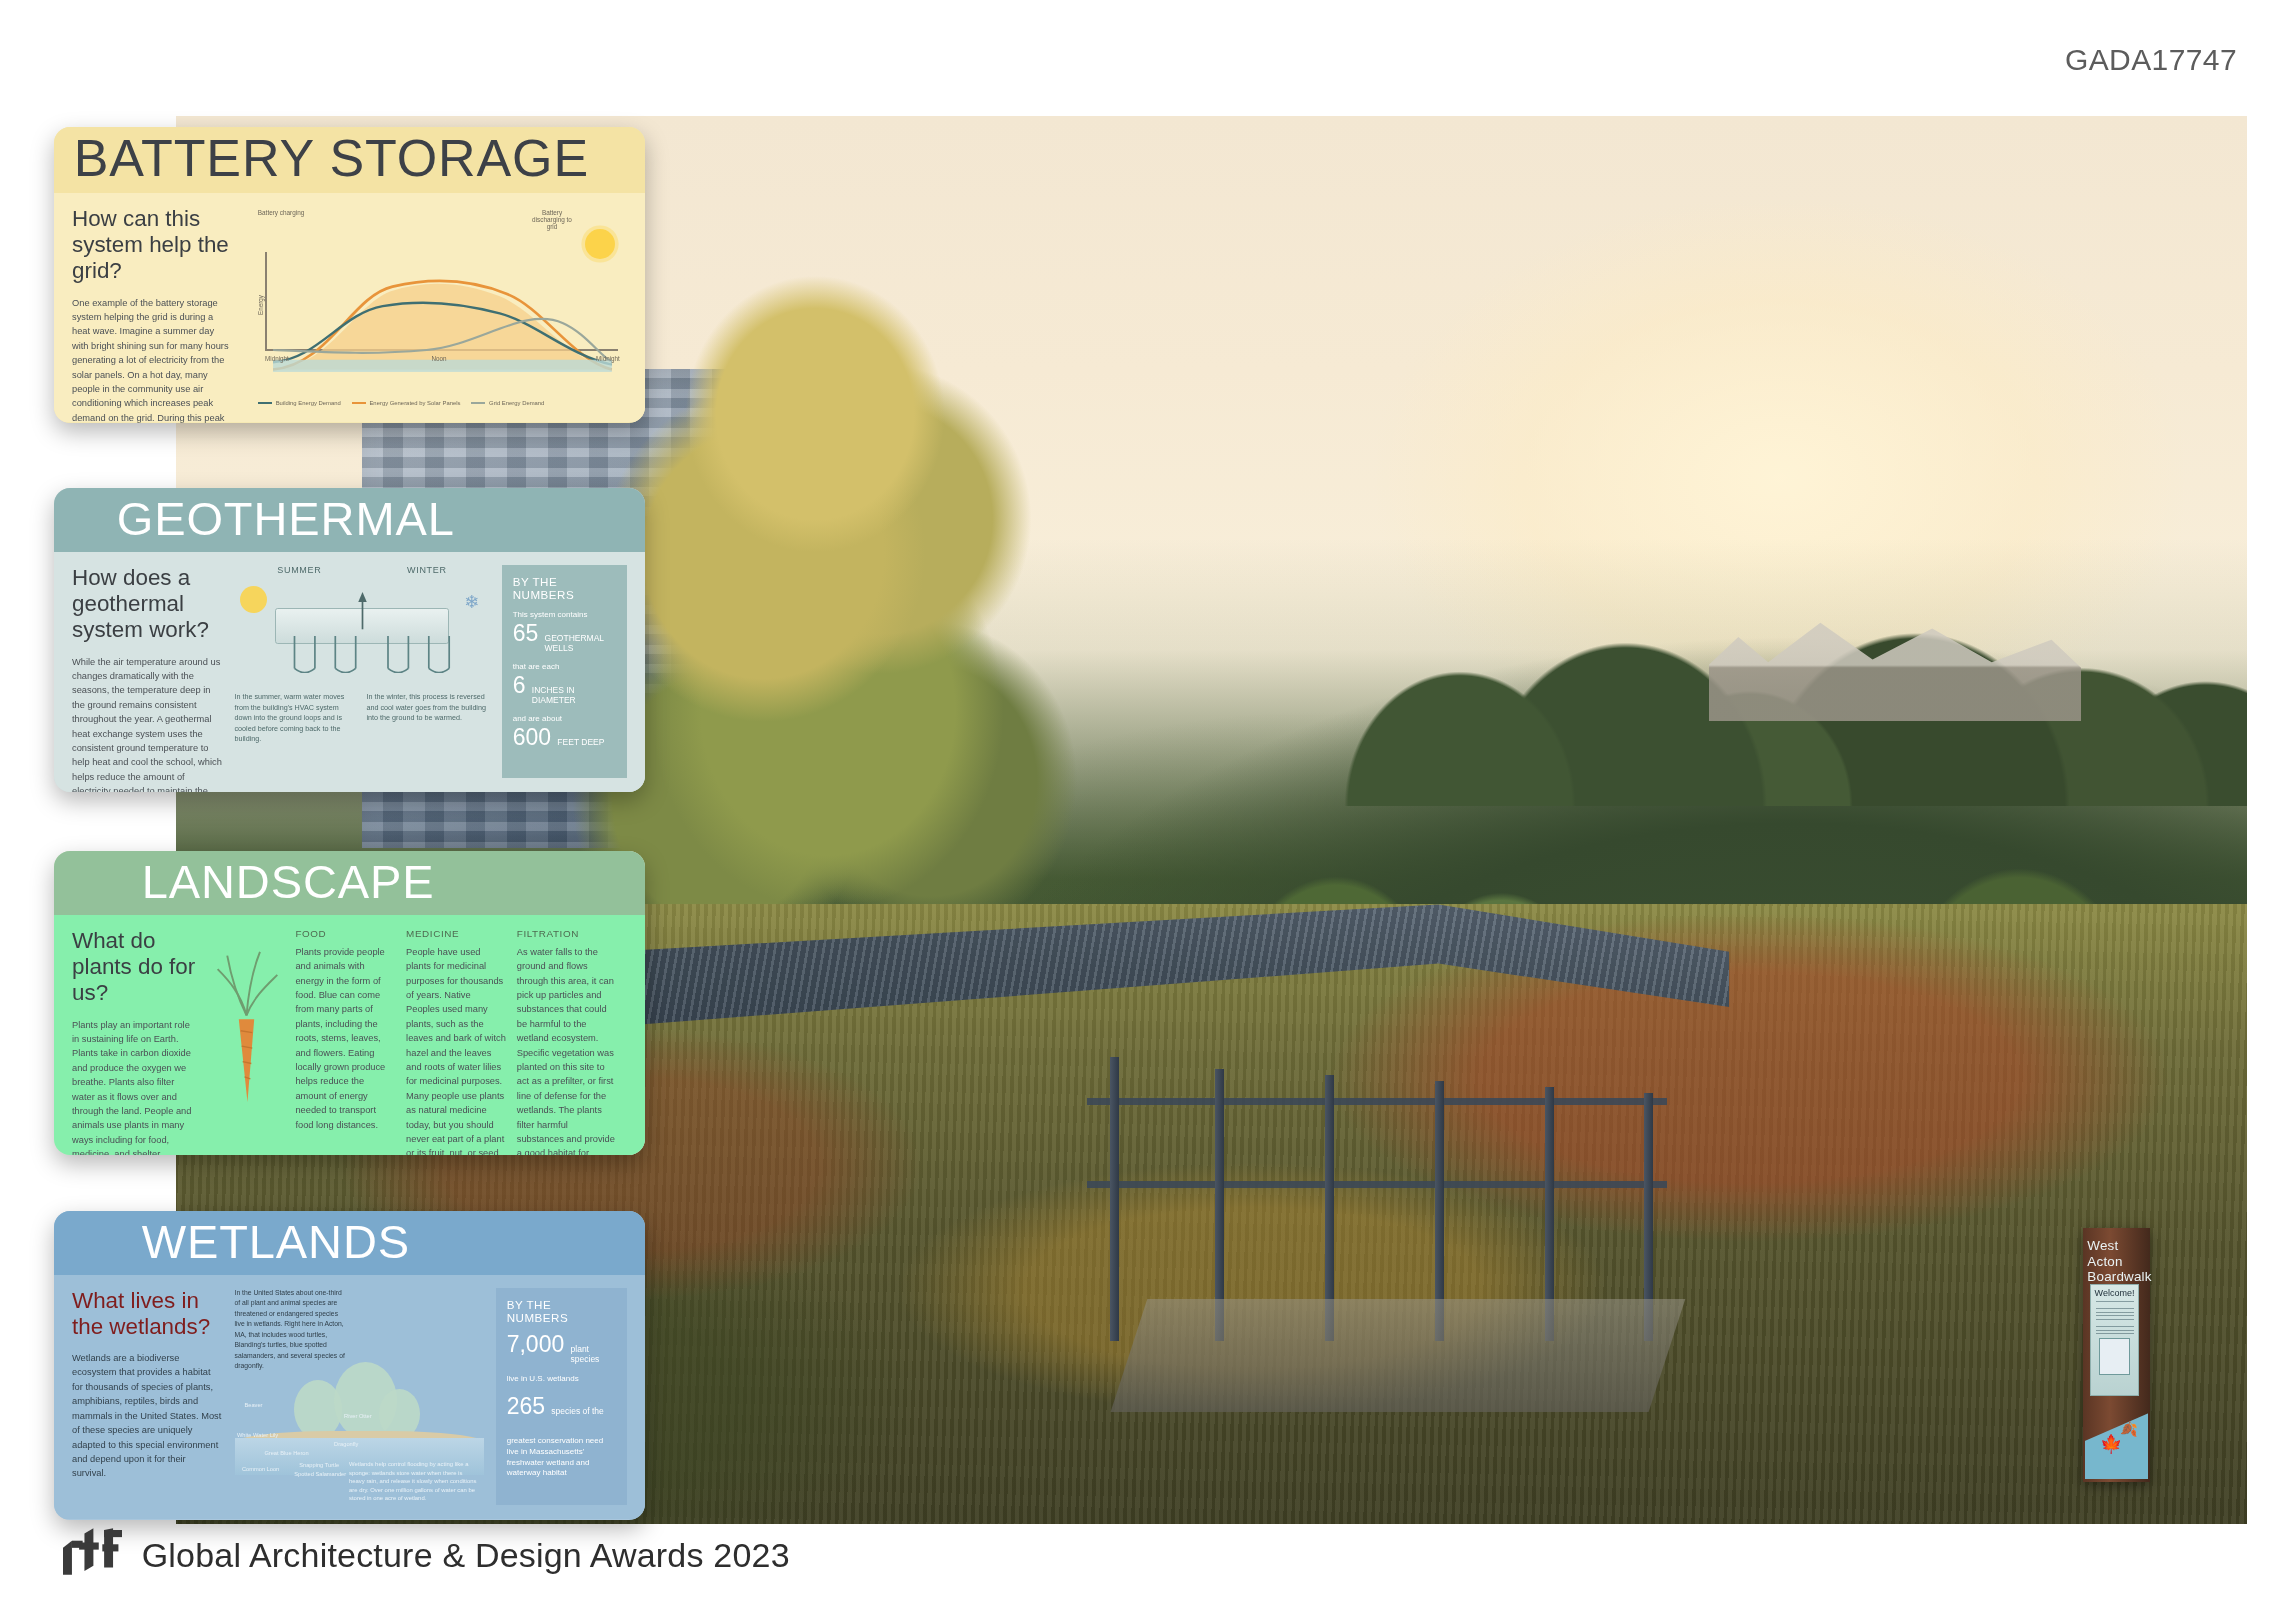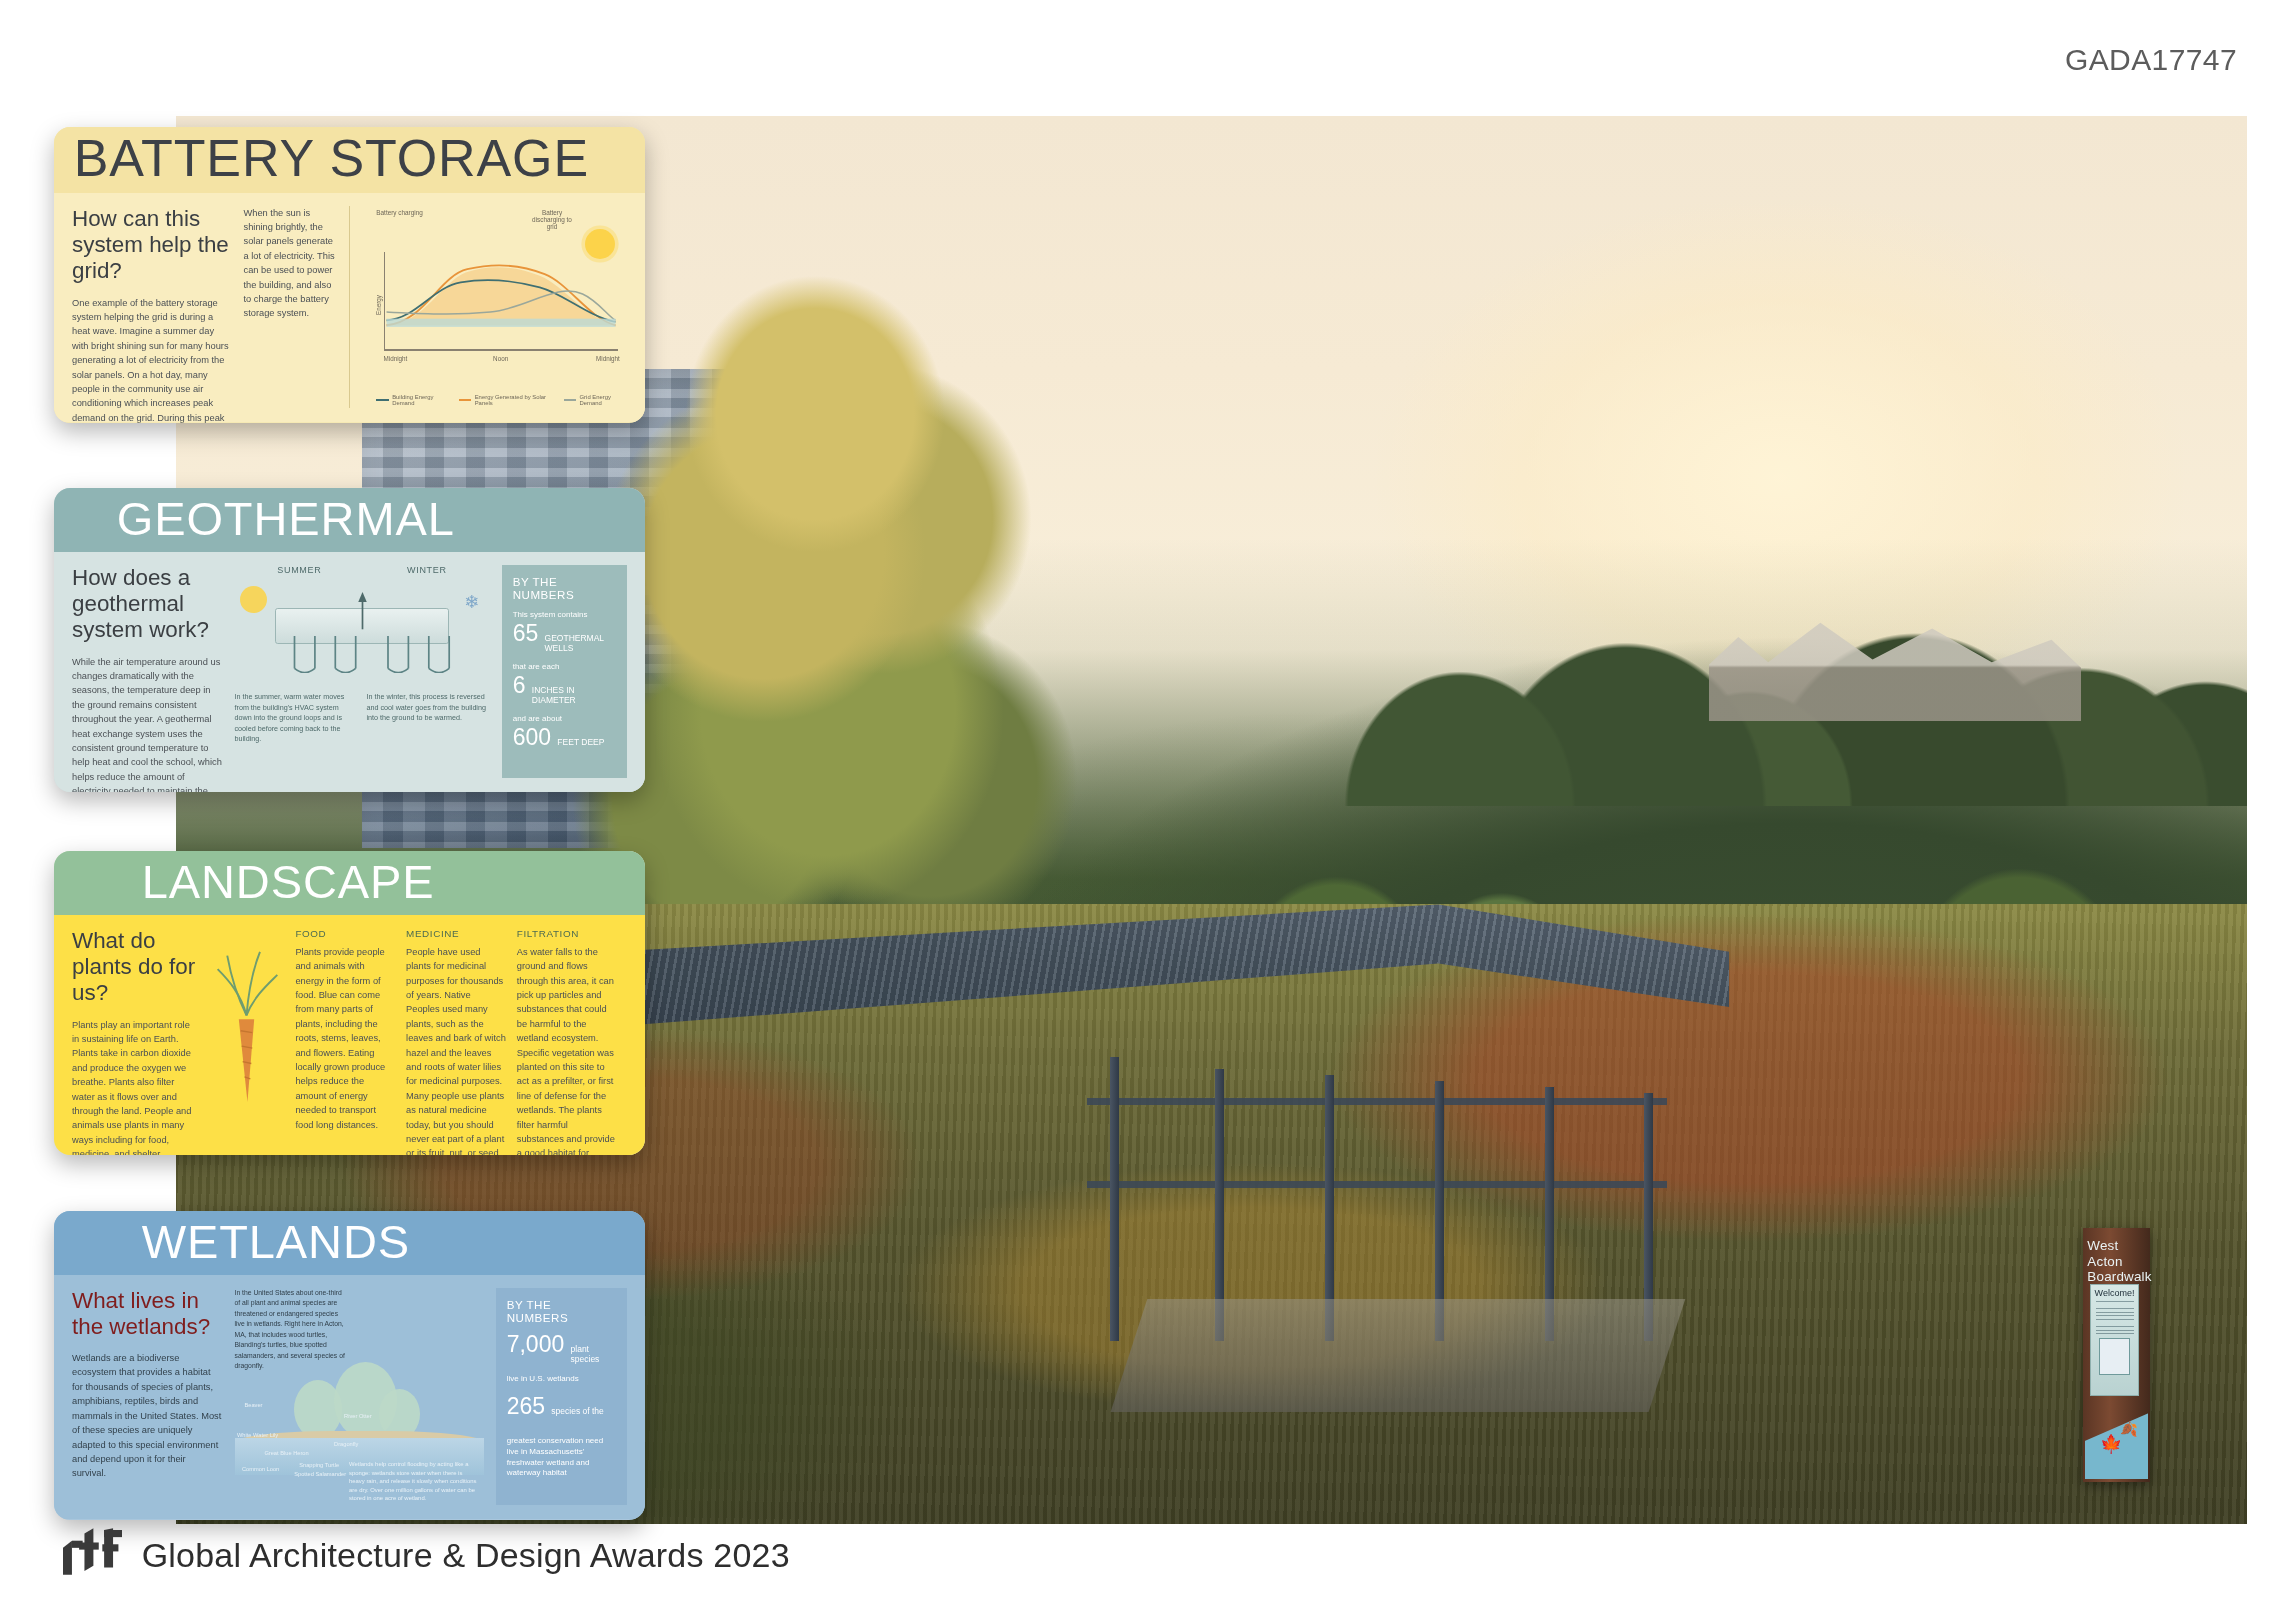--- a/index.html
+++ b/index.html
@@ -232,21 +232,21 @@
     border:0.9px solid #9cb6b5; border-radius:2.7px;
   }
   .geo-sun { position:absolute; left:2%; top:6%; width:27px; height:27px; border-radius:50%; background:#f6d55c; }
   .geo-snow { position:absolute; right:4%; top:10%; font-size:18px; color:#7fa7c9; }
   .geo-capt { font-size:7.2px; line-height:1.45; color:#4e6a6a; }
 
   
   #plaque-land { left:54px; top:851px; width:591px; height:304px; background:#d6e7cf; }
   #plaque-land .plq-head { background:#93c19a; height:64px; }
   #plaque-land .plq-head .t { font-size:47px; color:#ffffff; padding-left:68px; }
-  #plaque-land .plq-body { background:#fde047; height:240px; gap:10.7px; }
+  #plaque-land .plq-body { background:#86efac; height:240px; gap:10.7px; }
   .land-left { width:125px; }
   .land-col { width:100px; }
   .land-col h4 { font-size:9.9px; font-weight:400; letter-spacing:0.6px; color:#4d6b50; margin-bottom:6.3px; }
 
   
   #plaque-wet { left:54px; top:1211px; width:591px; height:309px; background:#a9c6dc; }
   #plaque-wet .plq-head { background:#7aa9cc; height:64px; }
   #plaque-wet .plq-head .t { font-size:47px; color:#ffffff; padding-left:68px; }
   #plaque-wet .plq-body { background:#9dbfd8; height:244px; }
   .wet-left { width:150px; }
@@ -325,23 +325,20 @@
 
 
   <div class="plaque" id="plaque-battery">
     <div class="plq-head">
       <span class="t">BATTERY STORAGE</span>
     </div>
     <div class="plq-body">
       <div class="col bat-left">
         <div class="plq-q">How can this system help the grid?</div>
         <div class="plq-p">One example of the battery storage system helping the grid is during a heat wave. Imagine a summer day with bright shining sun for many hours generating a lot of electricity from the solar panels. On a hot day, many people in the community use air conditioning which increases peak demand on the grid. During this peak time, the battery can discharge and provide additional electricity to the grid. The school building is able to provide a lot of energy to the grid in the summer, because the building is only lightly occupied and doesn't need most of the energy the solar panels are generating.</div>
-      </div>
-      <div class="col bat-mid">
-        <div class="plq-p">When the sun is shining brightly, the solar panels generate a lot of electricity. This can be used to power the building, and also to charge the battery storage system.</div>
       </div>
       <div class="bat-chart-wrap">
         <div class="sun-icon"></div>
         <div class="annot" style="left:14.3px; top:3.6px">Battery charging</div>
         <div class="annot" style="right:50px; top:3.6px; width:50px; text-align:center">Battery discharging to grid</div>
         <div class="bat-chart">
           <div class="axis-y"></div>
           <div class="axis-x"></div>
           <div class="ylab">Energy</div>
           <svg class="curve" viewBox="0 0 300 120" preserveAspectRatio="none">

